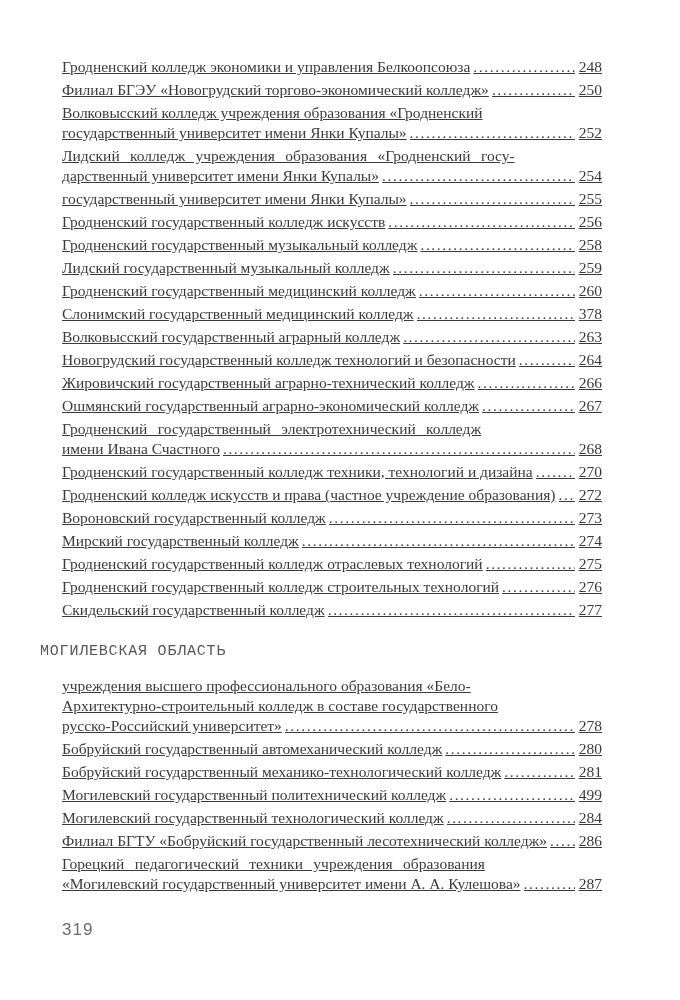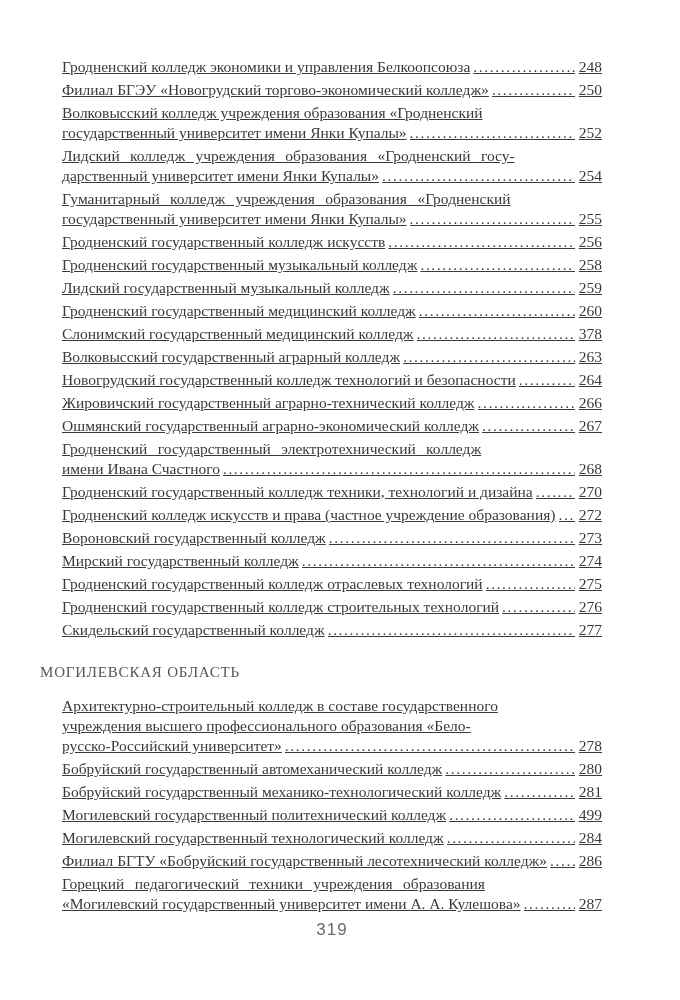--- a/index.html
+++ b/index.html
@@ -42,34 +42,34 @@
   }
   .dots::after {
     content: "......................................................................................................................................";
     letter-spacing: 1.6px;
   }
   .pagenum {
     white-space: nowrap;
     flex: 0 0 auto;
   }
   .section-heading {
-    font-family: Liberation Serif, serif;
+    font-family: Liberation Mono, monospace;
     font-size: 15px;
     font-weight: 400;
     color: #565656;
     letter-spacing: 0.8px;
     margin: 22px 0 14px -22px;
     line-height: 20px;
   }
   .folio {
     position: absolute;
     left: 62px;
     width: 540px;
     top: 920px;
-    text-align: center;
+    text-align: left;
     font-family: "Liberation Sans", "DejaVu Sans", sans-serif;
     font-size: 17px;
     color: #6b6b6b;
     letter-spacing: 1px;
   }
 </style>
 </head>
 <body>
 
 <div class="page">
@@ -98,21 +98,20 @@
       </div>
       <div class="entry">
         <div class="line just">Лидский колледж учреждения образования «Гродненский госу-</div>
         <div class="row">
           <span class="title">дарственный университет имени Янки Купалы»</span>
           <span class="dots"></span>
           <span class="pagenum">254</span>
         </div>
       </div>
       <div class="entry">
-        <div class="line just">Гуманитарный колледж учреждения образования «Гродненский</div>
         <div class="row">
           <span class="title">государственный университет имени Янки Купалы»</span>
           <span class="dots"></span>
           <span class="pagenum">255</span>
         </div>
       </div>
       <div class="entry">
         <div class="row">
           <span class="title">Гродненский государственный колледж искусств</span>
           <span class="dots"></span>
@@ -227,22 +226,22 @@
       </div>
       <div class="entry">
         <div class="row">
           <span class="title">Скидельский государственный колледж</span>
           <span class="dots"></span>
           <span class="pagenum">277</span>
         </div>
       </div>
       <div class="section-heading">МОГИЛЕВСКАЯ ОБЛАСТЬ</div>
       <div class="entry">
+        <div class="line">учреждения высшего профессионального образования «Бело-</div>
         <div class="line">Архитектурно-строительный колледж в составе государственного</div>
-        <div class="line">учреждения высшего профессионального образования «Бело-</div>
         <div class="row">
           <span class="title">русско-Российский университет»</span>
           <span class="dots"></span>
           <span class="pagenum">278</span>
         </div>
       </div>
       <div class="entry">
         <div class="row">
           <span class="title">Бобруйский государственный автомеханический колледж</span>
           <span class="dots"></span>

